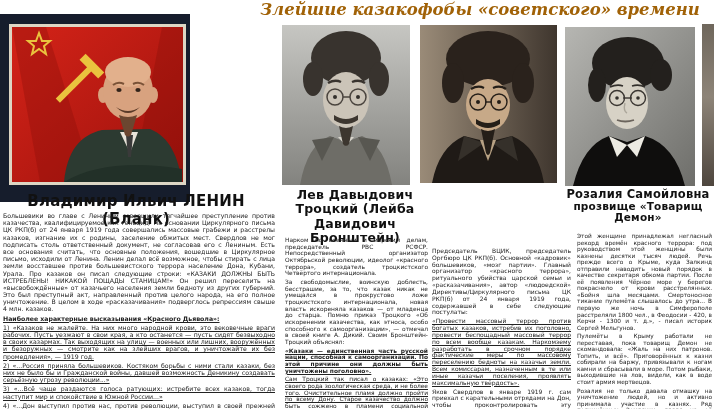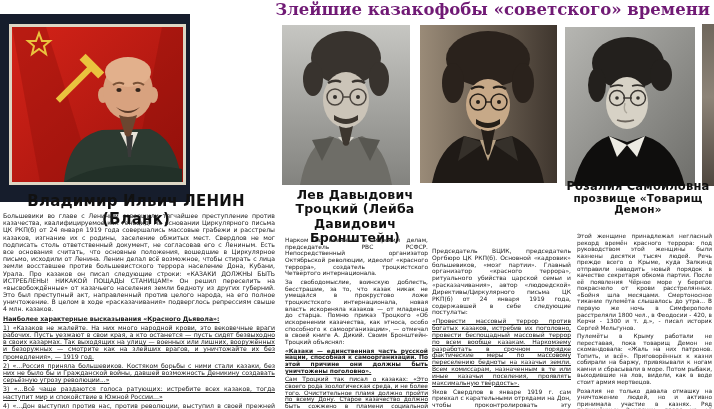--- a/index.html
+++ b/index.html
@@ -1,37 +1,37 @@
 <!DOCTYPE html>
 <html><head>
 <meta charset="utf-8">
 <style>
   html,body{margin:0;padding:0;background:#fff;}
   .page{position:relative;width:714px;height:409px;background:#ffffff;overflow:hidden;
         font-family:"DejaVu Sans",sans-serif;color:#1b1b1b;}
-  .title{position:absolute;left:250px;top:0px;width:460px;text-align:right;
-         font-family:"DejaVu Serif",serif;font-weight:bold;
-         font-size:16.5px;color:#701a75;}
+  .title{position:absolute;left:250px;top:0px;width:460px;text-align:center;
+         font-family:"DejaVu Serif",serif;font-style:italic;font-weight:bold;
+         font-size:16.5px;color:#a16207;}
   
   .lenin-wrap{position:absolute;left:0;top:14px;width:190px;height:188px;background:#161d2c;}
   .lenin-frame{position:absolute;left:9px;top:10px;width:177px;height:161px;
                border:3px solid #ddd6c4;box-sizing:border-box;background:#a81410;}
   .photo{position:absolute;background:#888;}
   .ph-trotsky{left:282px;top:25px;width:128px;height:160px;}
   .ph-sverdlov{left:420px;top:25px;width:137px;height:158px;}
   .ph-zemlyachka{left:565px;top:27px;width:130px;height:159px;}
   .edge-sliver{position:absolute;left:702px;top:24px;width:12px;height:162px;
                background:linear-gradient(180deg,#6f675c,#8d8478 45%,#4e463e);}
   svg{display:block;}
   
   .pname{position:absolute;text-align:center;font-weight:bold;color:#111;letter-spacing:.2px;}
   .n-lenin{left:0;top:192px;width:272px;font-size:15px;}
   .n-trotsky{left:282px;top:188px;width:146px;font-size:12.5px;line-height:1.15;}
   .n-sverdlov{left:418px;top:186px;width:152px;font-size:12.5px;line-height:1.15;}
-  .n-zem{left:563px;top:180px;width:150px;line-height:1.1;}
+  .n-zem{left:563px;top:188px;width:150px;line-height:1.1;}
   .n-zem .l1{font-size:11.5px;font-weight:bold;}
   .n-zem .l2{font-size:13.5px;font-weight:bold;}
   .n-zem .l3{font-size:10.5px;font-weight:bold;text-align:center;}
   
   .bio{position:absolute;text-align:justify;color:#222;}
   .bio p{margin:0 0 2px 0;}
   .bio-lenin{left:3px;top:212px;width:272px;font-size:6.2px;line-height:1.16;}
   .bio-trotsky{left:285px;top:237px;width:143px;font-size:5.9px;line-height:1.13;}
   .bio-sverdlov{left:432px;top:248px;width:139px;font-size:6px;line-height:1.14;}
   .bio-zem{left:577px;top:233px;width:135px;font-size:5.8px;line-height:1.13;}

